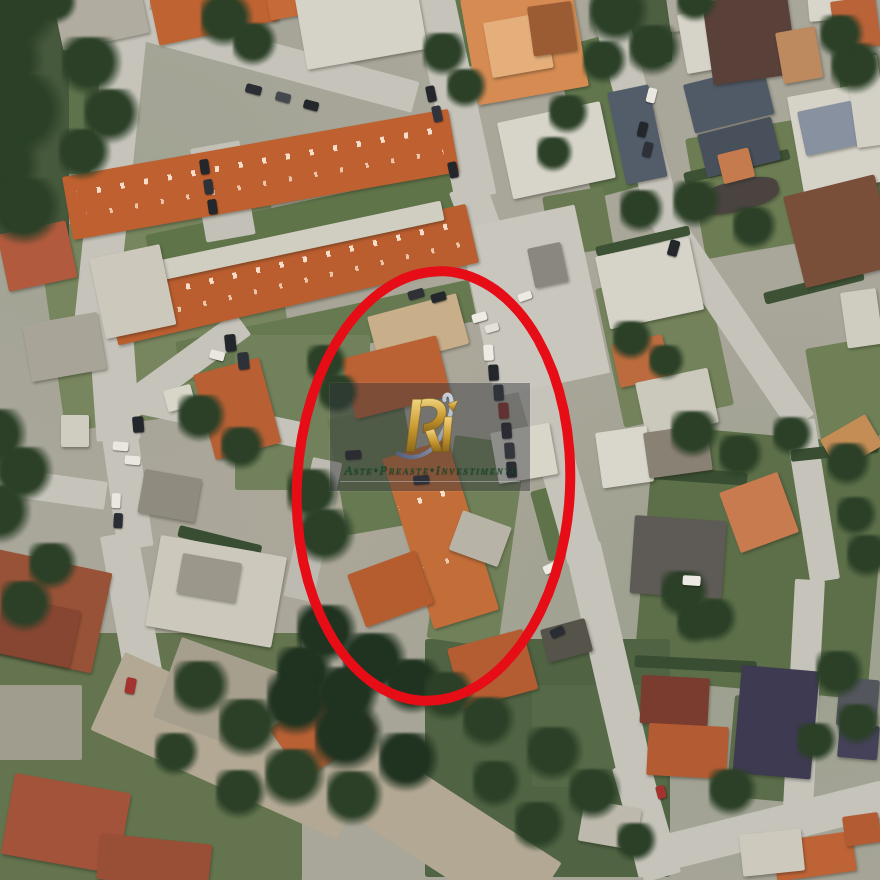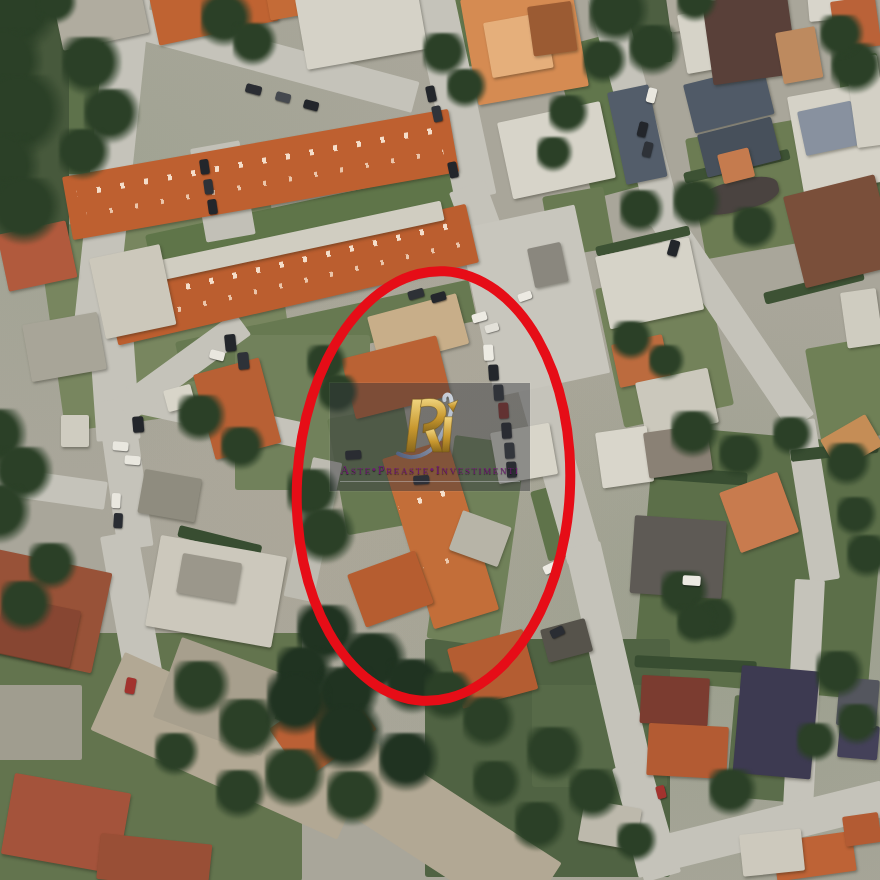--- a/index.html
+++ b/index.html
@@ -298,16 +298,16 @@
         <path d="M10,82 C28,92 50,84 60,66 C74,42 80,26 76,12 C74,5 67,8 68,15" fill="none" stroke="url(#swGrad)" stroke-width="5" stroke-linecap="round" opacity="0.9"></path>
         <g fill="url(#goldGrad)" stroke="#6b5115" stroke-width="0.6">
           <path d="M28,14 L40,14 L31,80 L20,80 Z"></path>
           <path d="M40,14 C62,10 72,20 70,33 C68,47 54,55 41,56 L42,45 C52,44 58,39 59,32 C60,24 52,21 38,24 Z"></path>
           <path d="M44,54 L55,51 L66,80 L54,80 Z"></path>
           <path d="M68,36 L78,36 L74,80 L65,80 Z"></path>
           <path d="M72,20 L85,15 L79,30 Z"></path>
         </g>
       </svg>
     </div>
-    <div class="wm-text" style="color: #701a75;">Aste•Preaste•Investimenti</div>
+    <div class="wm-text" style="color: #14532d; font-style: italic;">Aste•Preaste•Investimenti</div>
     <div class="wm-line" style="background: rgba(215, 215, 222, 0.4);"></div>
   </div>
 </div>
 
 </body></html>

